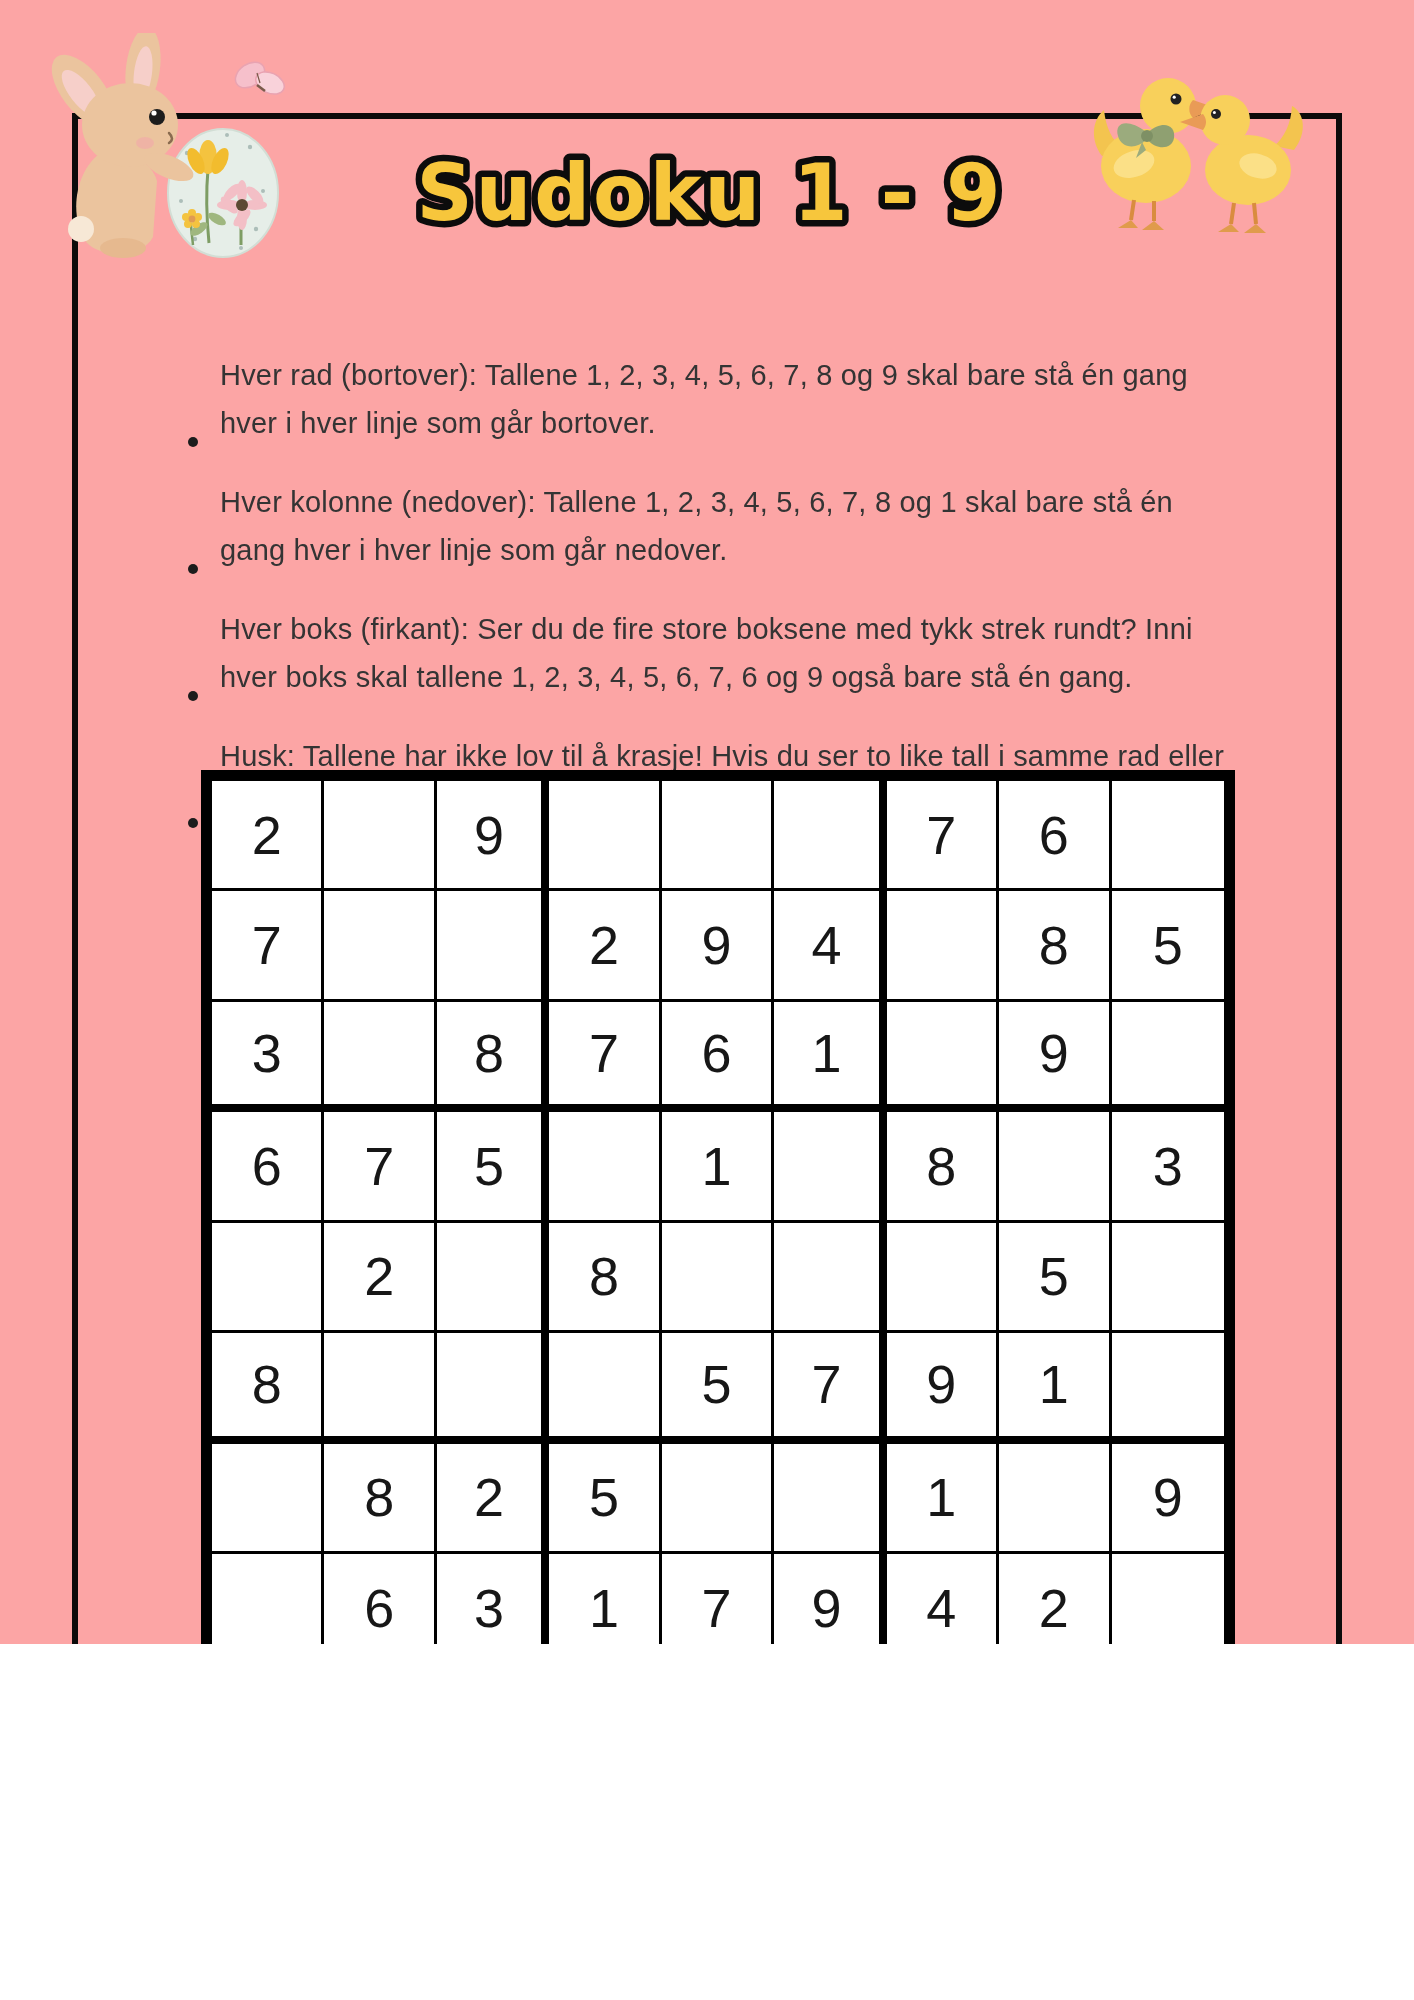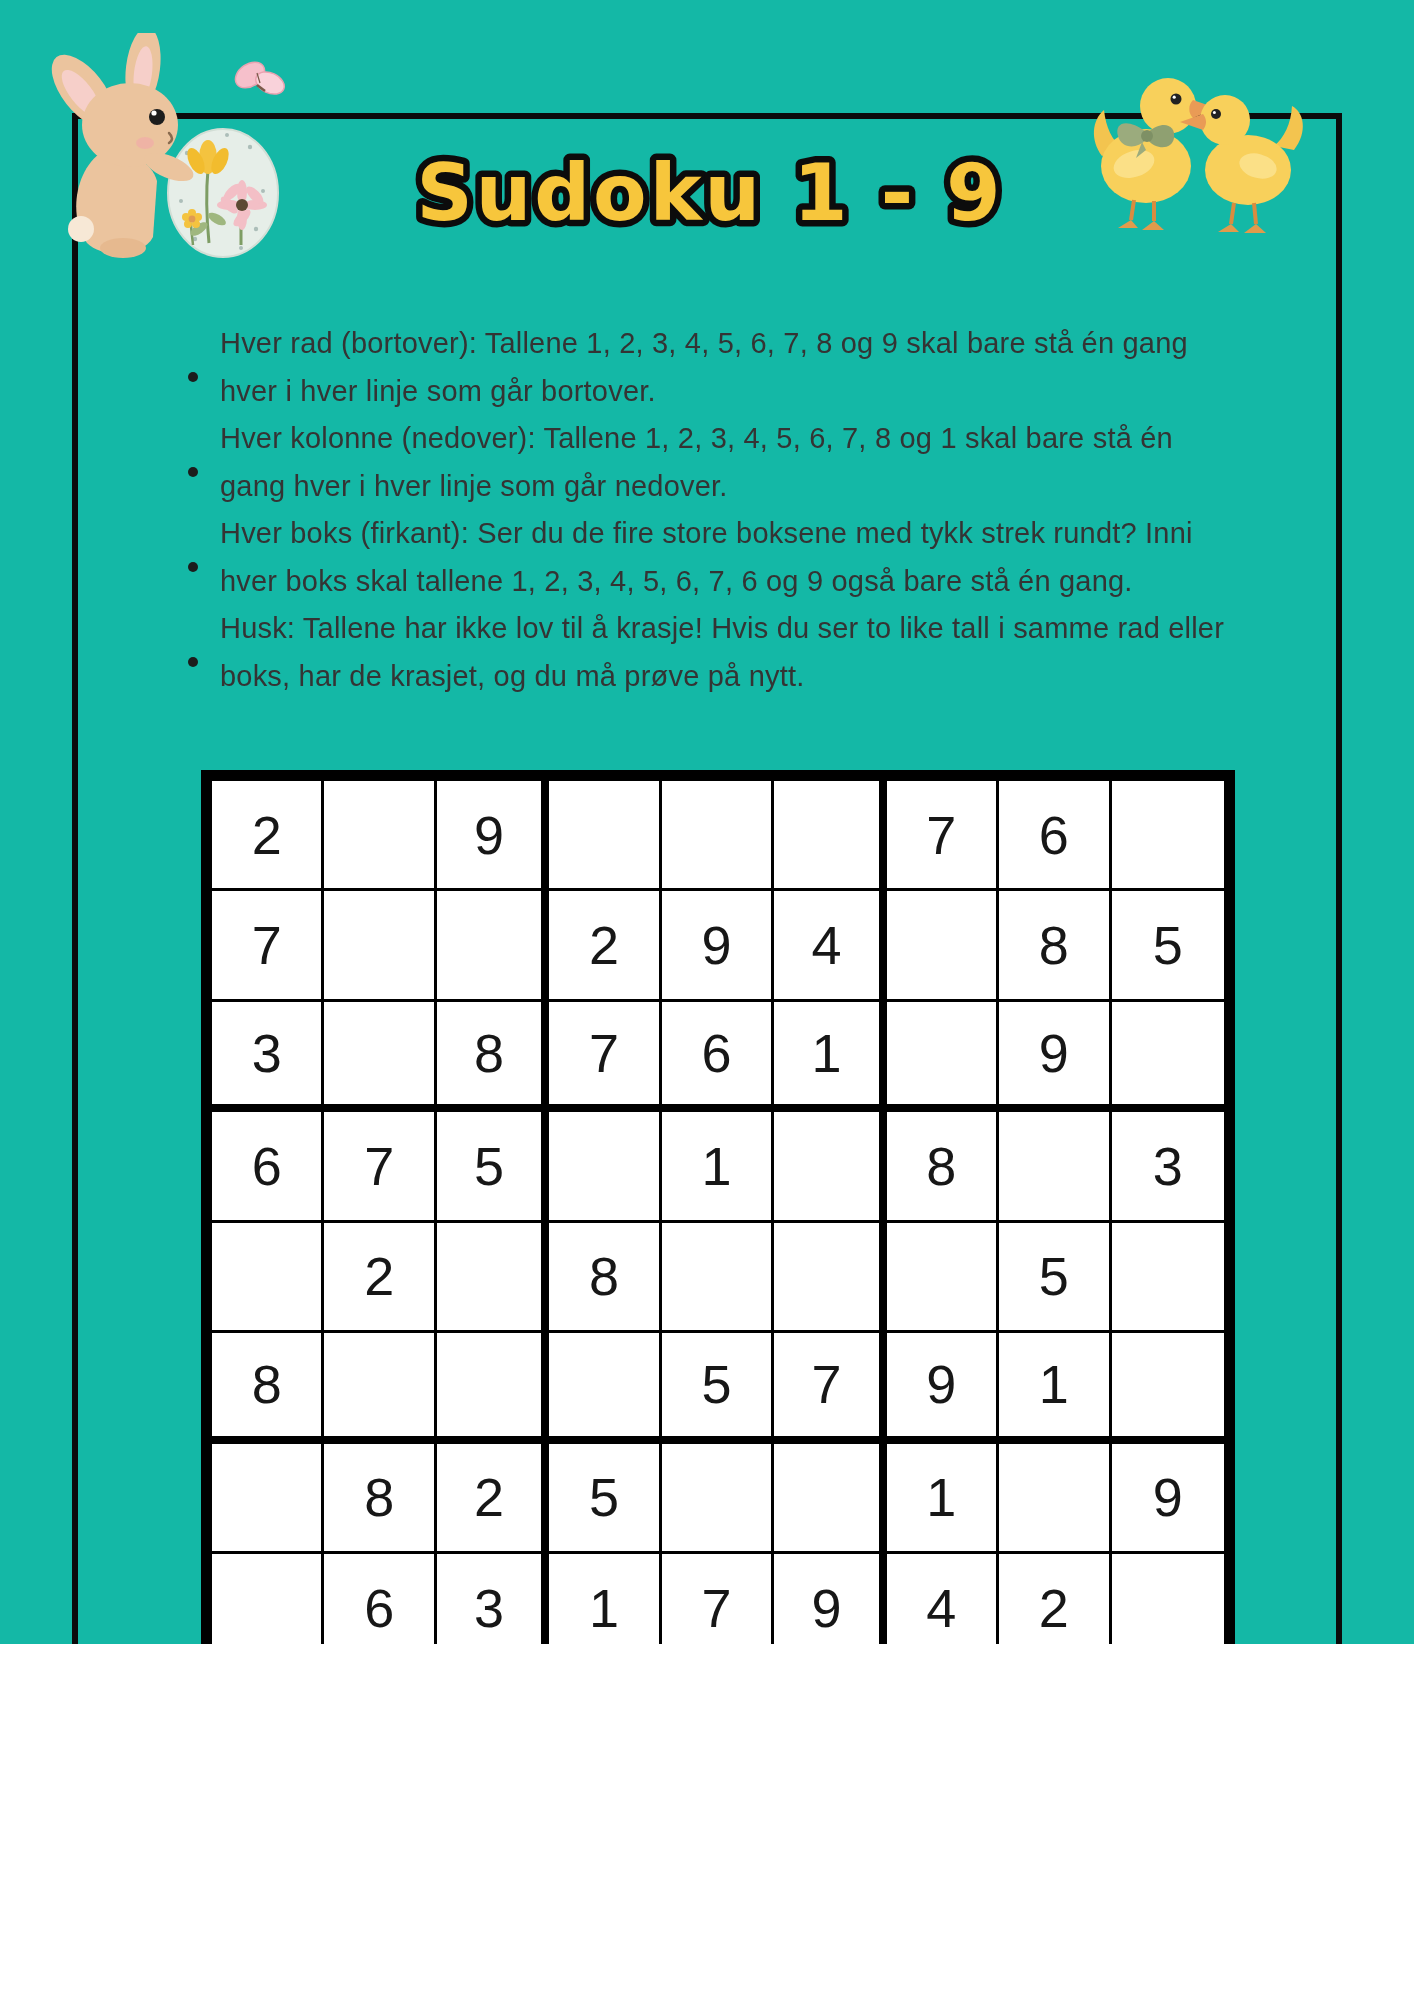--- a/index.html
+++ b/index.html
@@ -1,19 +1,19 @@
 <!DOCTYPE html>
 <html><head>
 <meta charset="utf-8">
 <style>
   html,body{margin:0;padding:0;background:#ffffff;}
   #page{
     position:relative;
     width:1414px;height:1644px;
-    background:#14b8a6;
+    background:#fca5a5;
     font-family:"Liberation Sans",sans-serif;
     overflow:hidden;
   }
   
   #frame{
     position:absolute;left:72px;top:113px;
     width:1270px;height:1774px;
     border:6px solid #0b0b0b;
     box-sizing:border-box;
     box-shadow:0 4px 0 rgba(0,0,0,0.25);
@@ -30,21 +30,21 @@
   #bunny{position:absolute;left:45px;top:33px;}
   #ducks{position:absolute;left:1082px;top:58px;}
   
   #instructions{
     position:absolute;left:188px;top:320px;width:1052px;
     margin:0;padding:0;list-style:none;
     color:#343434;
     font-size:29px;line-height:47.5px;
     letter-spacing:0.2px;
   }
-  #instructions li{display:flex;align-items:center;}
+  #instructions li{display:flex;align-items:flex-end;margin-top:32px;}
   .bullet-dot{
     flex:0 0 auto;
     width:10px;height:10px;border-radius:50%;
     background:#1c1c1c;
     margin:19px 22px 0 0;
   }
   
   #sudoku{
     position:absolute;left:201px;top:770px;
     width:1034px;height:1016px;

